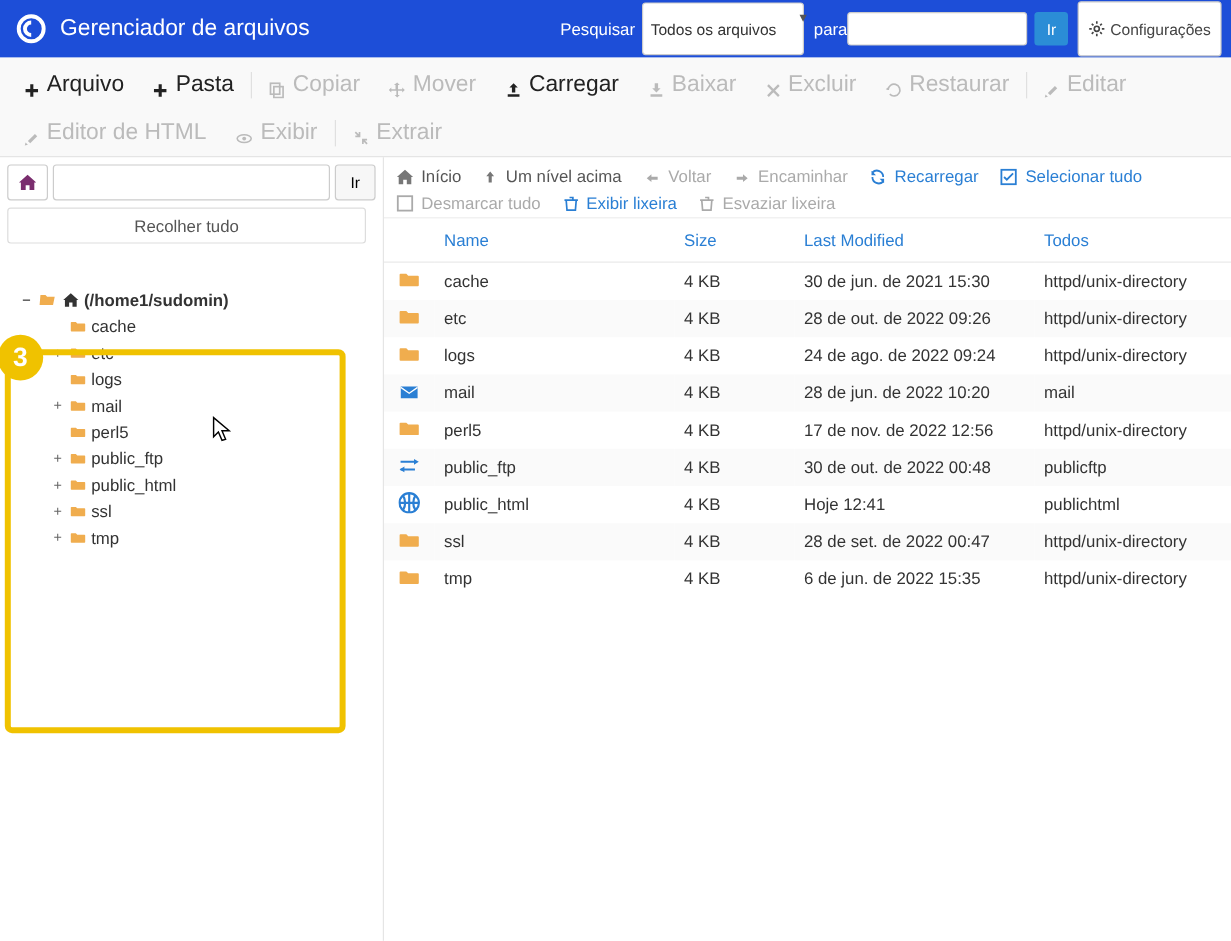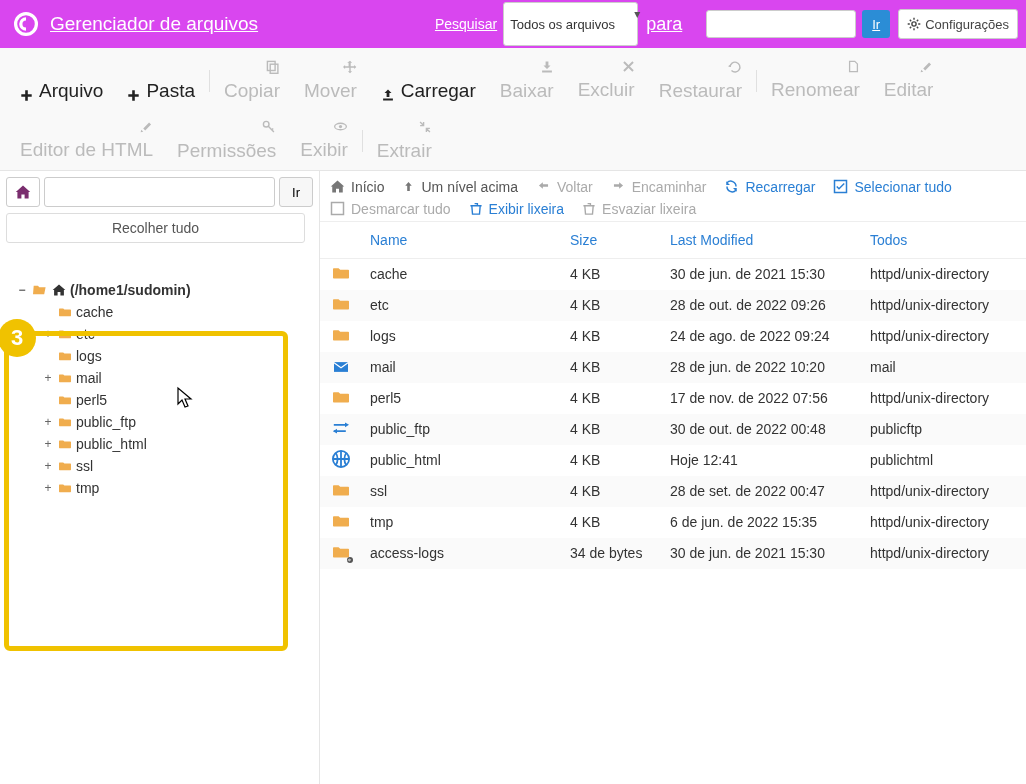--- a/index.html
+++ b/index.html
@@ -1,34 +1,34 @@
 <!DOCTYPE html>
 <html><head>
 <meta charset="utf-8">
 <style>
   * { box-sizing: border-box; margin: 0; padding: 0; }
   body { font-family: -apple-system, BlinkMacSystemFont, "Segoe UI", Arial, sans-serif; font-size: 14px; color: #333; background: #fff; width: 1026px; height: 784px; overflow: hidden; }
   
-  .top-header { background: #d946ef; color: #fff; height: 48px; display: flex; align-items: center; padding: 0 8px 0 12px; text-decoration: underline; }
+  .top-header { background: #1d4ed8; color: #fff; height: 48px; display: flex; align-items: center; padding: 0 8px 0 12px; }
   .cp-logo { width: 28px; height: 28px; margin-right: 10px; display: flex; align-items: center; justify-content: center; }
   .app-title { font-size: 19px; font-weight: 500; flex: 0 0 auto; }
   .header-spacer { flex: 1; }
   .search-label { font-size: 14px; margin-right: 6px; }
   .search-select { background: #fff; color: #333; border: 1px solid #ccc; height: 44px; padding: 0 22px 0 6px; font-size: 13px; border-radius: 3px; margin-right: 8px; appearance:none; position: relative; }
   .select-wrap { position: relative; display: inline-block; }
   .select-wrap::after { content: "▾"; position: absolute; right: 6px; top: 5px; color: #555; pointer-events:none; font-size:12px;}
-  .para-label { font-size: 18px; margin-right: 24px; }
+  .para-label { font-size: 14px; margin-right: 0; }
   .search-input { background: #fff; border: 1px solid #ccc; height: 28px; width: 150px; padding: 0 6px; border-radius: 3px; margin-right: 6px; }
   .go-btn { background: #2b8dd6; color: #fff; border: none; height: 28px; padding: 0 10px; border-radius: 3px; font-size: 13px; cursor: pointer; margin-right: 8px; }
-  .settings-btn { background: #fff; color: #444; border: 1px solid #ccc; height: 30px; padding: 0 8px; border-radius: 3px; font-size: 13px; cursor: pointer; display:flex; align-items:center; gap:4px; }
+  .settings-btn { background: #fff; color: #444; border: 1px solid #ccc; height: 46px; padding: 0 8px; border-radius: 3px; font-size: 13px; cursor: pointer; display:flex; align-items:center; gap:4px; }
   
   .toolbar { background: #f9f9f9; border-bottom: 1px solid #e5e5e5; padding: 6px 8px 2px 8px; display:flex; flex-wrap:wrap; gap: 6px 0; }
   .toolbar-btn { background: transparent; border: none; color: #555; font-size: 19px; padding: 6px 12px; cursor: pointer; display:inline-flex; align-items:flex-end; gap:6px; border-radius: 3px;}
   .toolbar-btn.strong { color: #222; font-weight: 500; }
-  .toolbar-btn.disabled { color: #bbb; flex-direction: column; }
+  .toolbar-btn.disabled { color: #bbb; }
   .toolbar-sep { width: 1px; background: #e0e0e0; height: 22px; align-self: center; margin: 0 2px;}
   
   .main { display: flex; height: calc(784px - 48px - 76px); position: relative; }
   .sidebar { width: 320px; border-right: 1px solid #e5e5e5; padding: 6px 6px 0 6px; position:relative;}
   .home-row { display: flex; align-items: center; gap: 4px; margin-bottom: 4px; }
   .home-icon-box { width: 34px; height: 30px; border: 1px solid #ccc; border-radius: 3px; display:flex; align-items:center; justify-content:center; color:#7a2d6e; cursor:pointer; background:#fff;}
   .path-input { flex:1; height: 30px; border:1px solid #ccc; border-radius:3px; padding:0 6px; }
   .ir-btn { width: 34px; height:30px; border:1px solid #ccc; background:#f7f7f7; border-radius:3px; font-size:13px; cursor:pointer; }
   .collapse-all { width: calc(100% - 8px); margin: 6px 0 0 0; text-align:center; border:1px solid #ddd; border-radius:3px; background:#fff; height:30px; display:flex; align-items:center; justify-content:center; color:#555; font-size:14px; cursor:pointer;}
   .tree-highlight { position:absolute; top:160px; left:4px; width:284px; height:320px; border: 5px solid #f0c200; border-radius: 6px; pointer-events:none; }
@@ -36,21 +36,21 @@
   .tree { margin-top: 14px; margin-left: 10px; font-size: 14px;}
   .tree-node { display:flex; align-items:center; gap:4px; height:22px; cursor:pointer; user-select:none;}
   .tree-node .expander { width:12px; text-align:center; color:#666; font-size:12px;}
   .tree-node .folder-ic { color:#f0ad4e; font-size:14px;}
   .tree-node.root { font-weight:700; }
   .tree-children { margin-left: 26px; }
   .cursor-img { position:absolute; top:215px; left:176px; pointer-events:none; z-index:6;}
   
   .content { flex:1; display:flex; flex-direction:column; }
   .content-toolbar { padding: 8px 10px 4px 10px; display:flex; flex-wrap:wrap; gap: 6px 18px; align-items:center; border-bottom:1px solid #eee; }
-  .ct-btn { background:transparent; border:none; font-size:14px; color:#555; cursor:pointer; display:inline-flex; align-items:flex-start; gap:6px;}
+  .ct-btn { background:transparent; border:none; font-size:14px; color:#555; cursor:pointer; display:inline-flex; align-items:flex-end; gap:6px;}
   .ct-btn.muted { color:#aaa; }
   .ct-btn.blue { color:#2a7fd4; }
   
   .file-table { width:100%; border-collapse:collapse; }
   .file-table thead th { text-align:left; font-weight:400; color:#2a7fd4; font-size:14px; padding: 10px 8px; border-bottom:1px solid #eee;}
   .file-table thead th:first-child { width:42px;}
   .file-table tbody tr { height:31px;}
   .file-table tbody tr:nth-child(even){ background:#fafafa;}
   .file-table td { padding: 4px 8px; font-size:14px; color:#333;}
   .file-table td:first-child { text-align:center;}
@@ -254,48 +254,32 @@
         <svg width="14" height="14" viewBox="0 0 20 20">
           <use href="#i-restore"></use>
         </svg>
       </span>
       <span>Restaurar</span>
     </button>
   <span class="toolbar-sep"></span>
   <button class="toolbar-btn disabled">
       <span>
         <svg width="13" height="13" viewBox="0 0 20 20">
-          <use href="#i-file"></use>
-        </svg>
-      </span>
-      <span>Renomear</span>
+          <use href="#i-pencil"></use>
+        </svg>
+      </span>
+      <span>Editar</span>
     </button>
   <button class="toolbar-btn disabled">
       <span>
         <svg width="13" height="13" viewBox="0 0 20 20">
           <use href="#i-pencil"></use>
         </svg>
       </span>
-      <span>Editar</span>
-    </button>
-  <button class="toolbar-btn disabled">
-      <span>
-        <svg width="13" height="13" viewBox="0 0 20 20">
-          <use href="#i-pencil"></use>
-        </svg>
-      </span>
       <span>Editor de HTML</span>
-    </button>
-  <button class="toolbar-btn disabled">
-      <span>
-        <svg width="14" height="14" viewBox="0 0 20 20">
-          <use href="#i-key"></use>
-        </svg>
-      </span>
-      <span>Permissões</span>
     </button>
   <button class="toolbar-btn disabled">
       <span>
         <svg width="15" height="13" viewBox="0 0 20 20">
           <use href="#i-eye"></use>
         </svg>
       </span>
       <span>Exibir</span>
     </button>
   <span class="toolbar-sep"></span>
@@ -565,21 +549,21 @@
             <td>mail</td>
           </tr>
           <tr>
             <td><span class="ic">
                 <svg width="20" height="16" viewBox="0 0 20 20">
                   <use href="#i-folder"></use>
                 </svg>
               </span></td>
             <td>perl5</td>
             <td>4 KB</td>
-            <td>17 de nov. de 2022 07:56</td>
+            <td>17 de nov. de 2022 12:56</td>
             <td>httpd/unix-directory</td>
           </tr>
           <tr>
             <td><span class="ic">
                 <svg width="20" height="16" viewBox="0 0 20 20">
                   <use href="#i-ftp"></use>
                 </svg>
               </span></td>
             <td>public_ftp</td>
             <td>4 KB</td>
@@ -610,34 +594,18 @@
           </tr>
           <tr>
             <td><span class="ic">
                 <svg width="20" height="16" viewBox="0 0 20 20">
                   <use href="#i-folder"></use>
                 </svg>
               </span></td>
             <td>tmp</td>
             <td>4 KB</td>
             <td>6 de jun. de 2022 15:35</td>
-            <td>httpd/unix-directory</td>
-          </tr>
-          <tr>
-            <td><span class="ic">
-                <span style="position:relative;display:inline-block">
-                  <svg width="20" height="16" viewBox="0 0 20 20">
-                    <use href="#i-folder"></use>
-                  </svg>
-                  <svg width="12" height="12" viewBox="0 0 20 20" style="position:absolute;right:-2px;bottom:-3px">
-                    <use href="#i-link"></use>
-                  </svg>
-                </span>
-              </span></td>
-            <td>access-logs</td>
-            <td>34 de bytes</td>
-            <td>30 de jun. de 2021 15:30</td>
             <td>httpd/unix-directory</td>
           </tr>
         </tbody>
     </table>
   </div>
 </div>
 
 </body></html>

